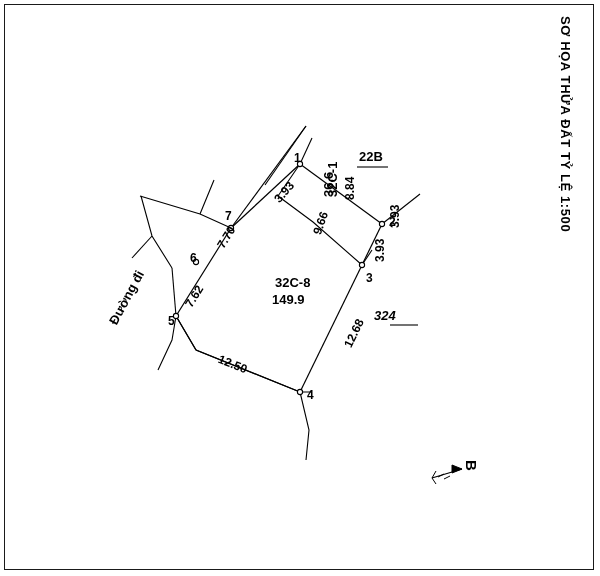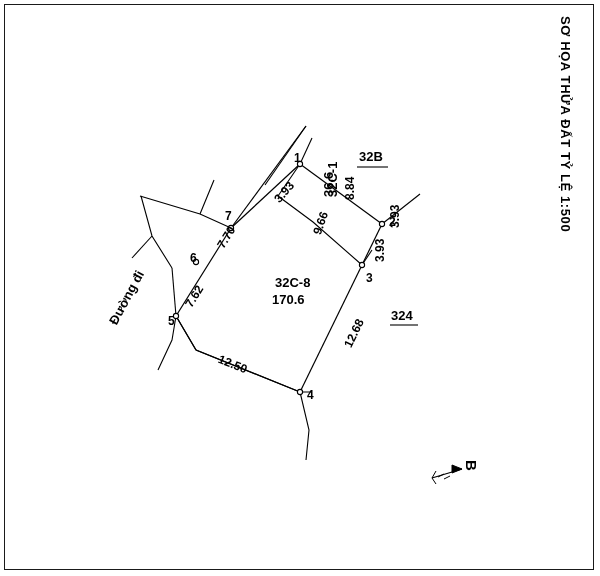--- a/index.html
+++ b/index.html
@@ -133,31 +133,31 @@
       <path d="M 462 469 L 452 465 L 452 473 Z"></path>
       <path d="M 432 478 L 436 471 M 432 478 L 436 484" fill="none"></path>
       <path d="M 438 477 L 444 474 M 444 479 L 450 476" fill="none"></path>
     </g>
   </svg>
 
   <div class="title-v">
     <span>SƠ HỌA THỬA ĐẤT TỶ LỆ 1:500</span>
   </div>
 
-  <div class="lbl" style="left:359px; top:150px; font-size:13px;">32B</div>
+  <div class="lbl" style="left:359px; top:150px; font-size:13px;">22B</div>
 
-  <div class="lbl" style="left:391px; top:309px; font-size:13px;">324</div>
+  <div class="lbl" style="left:374px; top:309px; font-size:13px;font-style:italic;">324</div>
 
   <div class="lbl" style="left:326px; top:197px; font-size:13px; transform:rotate(-90deg); transform-origin:left top;">32C-1</div>
 
   <div class="lbl" style="left:322px; top:197px; font-size:13px; transform:rotate(-90deg); transform-origin:left top;">36.6</div>
 
   <div class="lbl" style="left:275px; top:276px; font-size:13px;">32C-8</div>
 
-  <div class="lbl" style="left:272px; top:293px; font-size:13px;">170.6</div>
+  <div class="lbl" style="left:272px; top:293px; font-size:13px;">149.9</div>
 
   <div class="lbl" style="left:294px; top:152px; font-size:12px;">1</div>
   <div class="lbl" style="left:389px; top:216px; font-size:12px;">2</div>
   <div class="lbl" style="left:366px; top:272px; font-size:12px;">3</div>
   <div class="lbl" style="left:307px; top:389px; font-size:12px;">4</div>
   <div class="lbl" style="left:168px; top:315px; font-size:12px;">5</div>
   <div class="lbl" style="left:190px; top:252px; font-size:12px;">6</div>
   <div class="lbl" style="left:225px; top:210px; font-size:12px;">7</div>
 
   <div class="lbl" style="left:272px; top:197px; font-size:12px; transform:rotate(-49deg); transform-origin:left top;">3.93</div>

